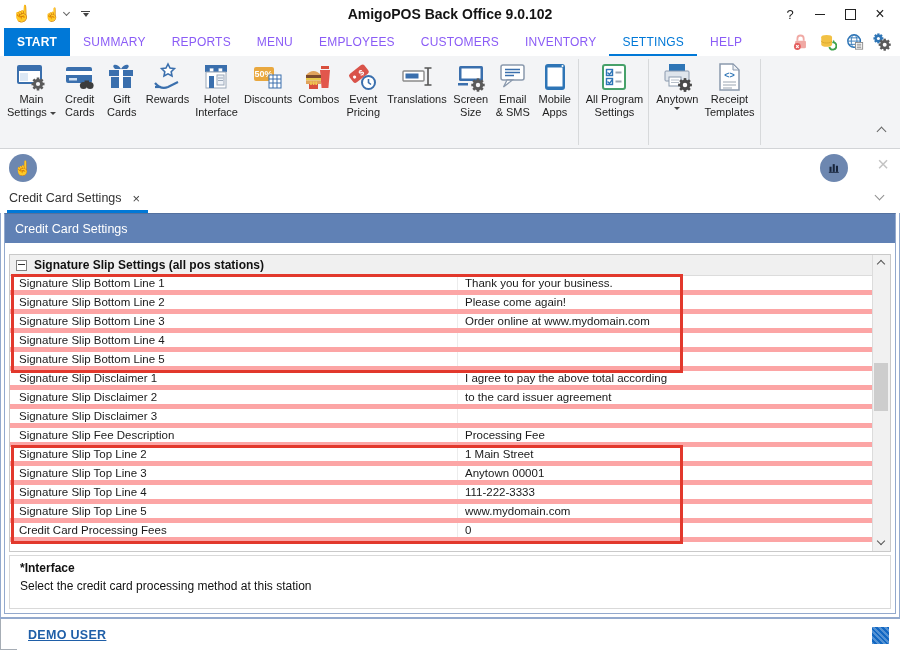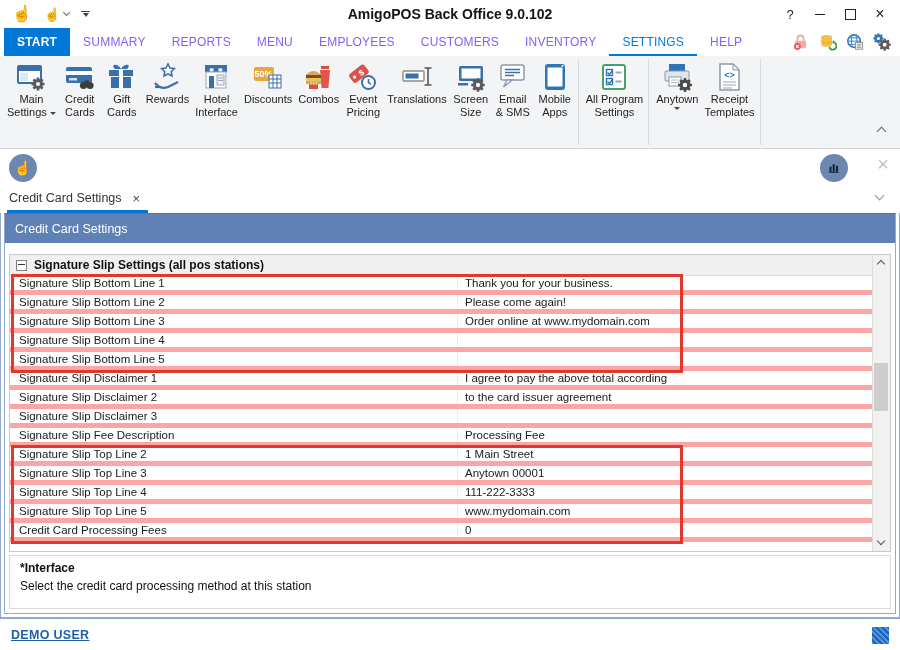--- a/index.html
+++ b/index.html
@@ -69,21 +69,21 @@
   .g-value{flex:1;padding-left:7px;border-left:1px solid #ececec;display:flex;align-items:center;overflow:hidden;white-space:nowrap;}
   .hlbox{position:absolute;left:1px;width:672px;border:3px solid var(--hl);box-sizing:border-box;pointer-events:none;}
   .sb{width:17px;background:#f1f1f1;border-left:1px solid #dcdcdc;position:relative;flex:0 0 auto;}
   .sb-arrow{position:absolute;left:0;width:16px;height:16px;display:flex;align-items:center;justify-content:center;}
   .sb-arrow .chev{width:5px;height:5px;border-color:#555;}
   .sb-up{top:1px;} .sb-down{bottom:1px;}
   .sb-thumb{position:absolute;left:1px;width:14px;top:108px;height:48px;background:#cdcdcd;}
   .desc{margin:0 4px;height:54px;border:1px solid #d9d9d9;padding:5px 10px;box-sizing:border-box;font-size:12px;color:#111;}
   .desc .dt{font-weight:700;margin-bottom:4px;}
   
-  .statusbar{height:32px;display:flex;align-items:center;justify-content:space-between;padding:0 11px;background:#fff;}
+  .statusbar{height:32px;display:flex;align-items:center;justify-content:space-between;padding:0 11px;background:#fff;margin-left:17px;}
   .user{color:var(--link);font-weight:700;text-decoration:underline;font-size:12.5px;letter-spacing:.3px;}
   .grip{width:17px;height:17px;background:var(--grip);background-image:repeating-linear-gradient(45deg,rgba(255,255,255,.28) 0 2px,transparent 2px 4px);}
 </style>
 </head>
 <body>
 
 <div class="window">
 
   <div class="titlebar">
     <div class="qat">

